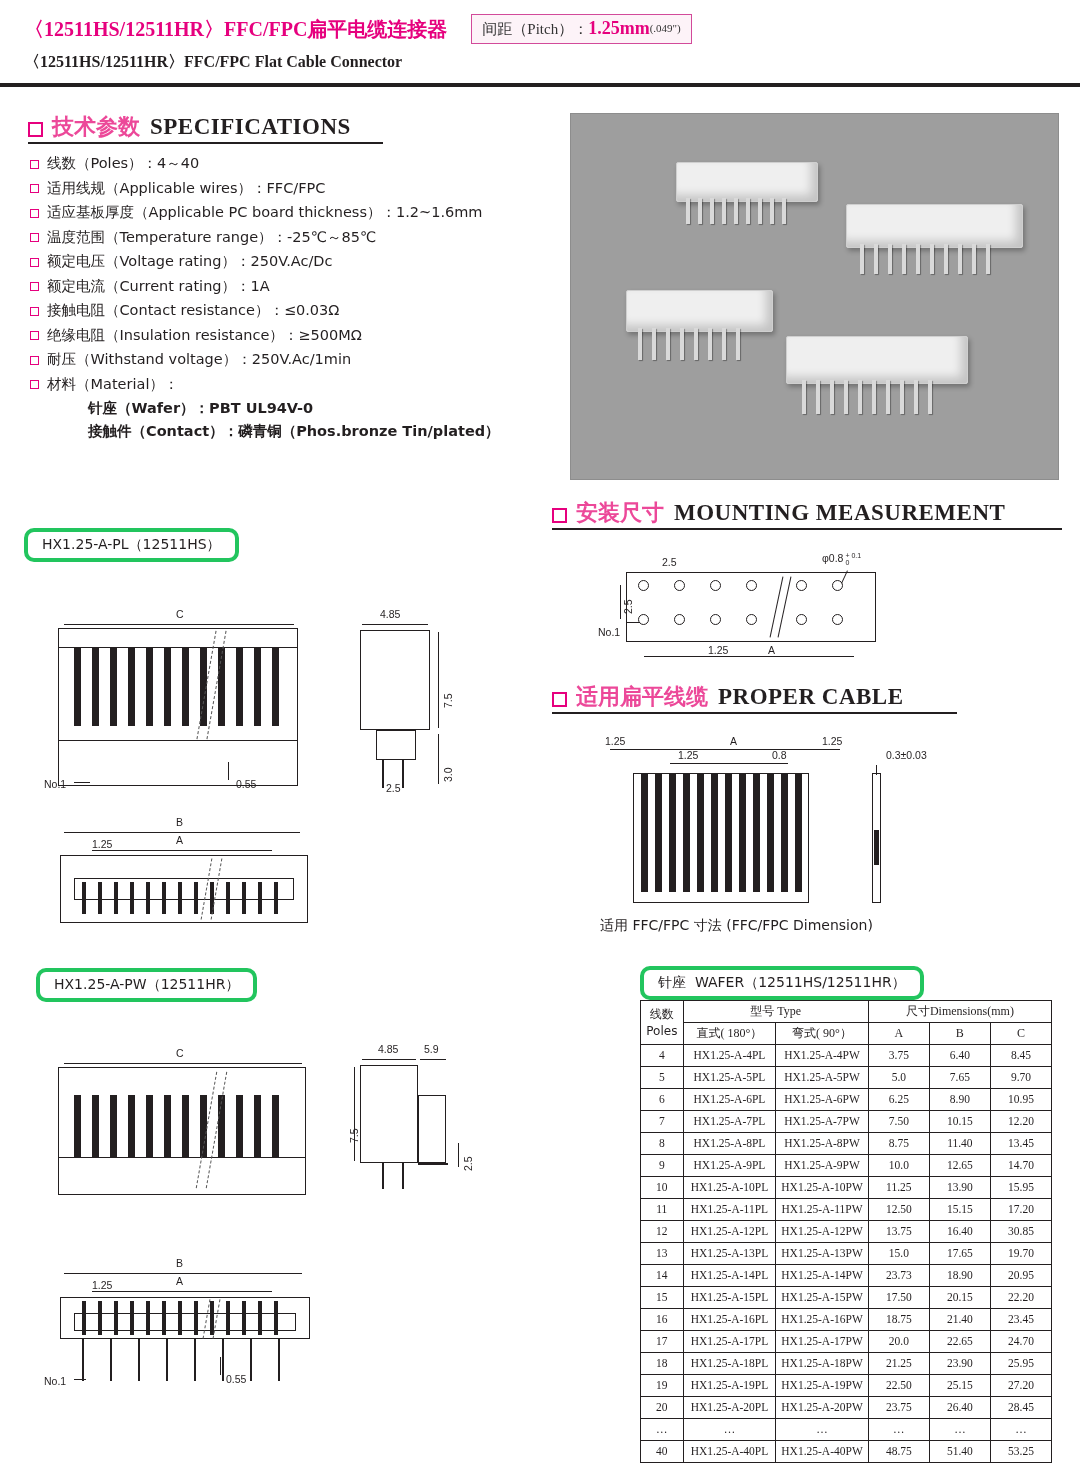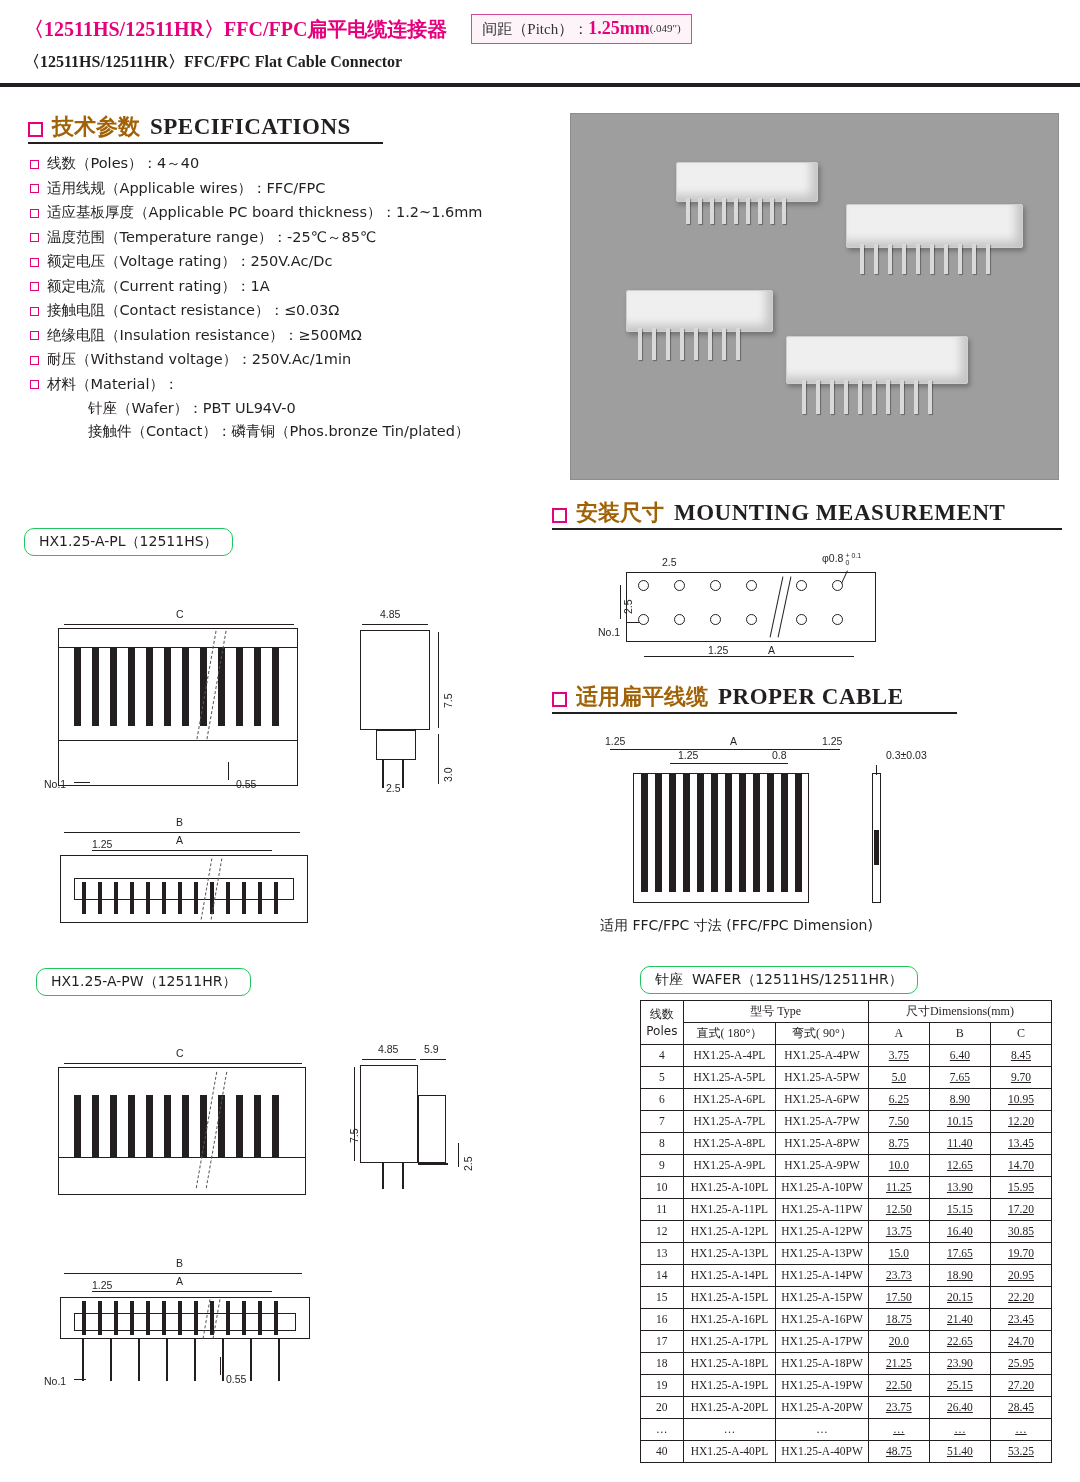--- a/index.html
+++ b/index.html
@@ -29,39 +29,39 @@
   .hdr-sub{
     position:absolute;left:24px;top:52px;
     font-family:"Liberation Serif", serif;font-weight:bold;font-size:16px;color:#231f20;
   }
   .hdr-rule{position:absolute;left:0;top:83px;width:1080px;height:4px;background:#231f20;}
 
   
   .sq{display:inline-block;width:11px;height:11px;border:2px solid #e6007e;margin-right:9px;vertical-align:middle;}
   .sq-sm{display:inline-block;width:7px;height:7px;border:1.5px solid #e6007e;margin-right:8px;vertical-align:middle;}
   .sec-title{position:absolute;white-space:nowrap;}
-  .sec-cn{font-size:22px;font-weight:bold;color:#a16207;font-family:"DejaVu Sans", sans-serif;}
+  .sec-cn{font-size:22px;font-weight:bold;color:#ec4899;font-family:"DejaVu Sans", sans-serif;}
   .sec-en{font-size:23px;font-weight:bold;color:#231f20;font-family:"Liberation Serif", serif;letter-spacing:.5px;margin-left:10px;}
   .sec-underline{position:absolute;height:2px;background:#231f20;}
 
   
   .spec-list{position:absolute;left:30px;top:152px;width:530px;}
   .spec-item{font-size:14.5px;line-height:22.5px;color:#231f20;font-family:"DejaVu Sans", sans-serif;white-space:nowrap;margin-bottom:2px;}
-  .spec-sub{font-size:14.5px;line-height:22.5px;margin-left:58px;white-space:nowrap;font-family:"DejaVu Sans", sans-serif;}
+  .spec-sub{font-size:14.5px;line-height:22.5px;margin-left:58px;white-space:nowrap;font-family:"DejaVu Sans", sans-serif;font-weight:bold;}
 
   
   .photo{position:absolute;left:570px;top:113px;width:487px;height:365px;background:#9e9e9e;border:1px solid #8d8d8d;overflow:hidden;}
   .conn{position:absolute;}
   .conn .body{position:absolute;background:#efefef;border:1px solid #cfcfcf;border-radius:2px;
     box-shadow:inset -6px -6px 10px rgba(0,0,0,.18), 2px 3px 5px rgba(0,0,0,.28);}
   .conn .pin{position:absolute;width:4px;background:#d9d9d9;box-shadow:1px 1px 1px rgba(0,0,0,.35);}
 
   
   .label-box{
-    position:absolute;border:1px solid #22c55e;border-radius:10px;
+    position:absolute;border:4px solid #22c55e;border-radius:10px;
     padding:4px 14px;font-size:14px;color:#231f20;background:#fff;
     font-family:"DejaVu Sans", sans-serif;white-space:nowrap;
   }
   .draw{position:absolute;}
   .dl{position:absolute;background:#231f20;}       
   .dim{position:absolute;font-size:10.5px;color:#231f20;font-family:"Liberation Sans",sans-serif;white-space:nowrap;}
   .dimv{position:absolute;font-size:10.5px;color:#231f20;font-family:"Liberation Sans",sans-serif;white-space:nowrap;transform:rotate(-90deg);transform-origin:left top;}
   .obox{position:absolute;border:1.3px solid #231f20;box-sizing:border-box;}
   .obox2{position:absolute;border:1px solid #231f20;box-sizing:border-box;}
   .hatch{position:absolute;background:#231f20;}
@@ -76,21 +76,21 @@
   .tbl-wrap{position:absolute;left:640px;top:1000px;width:412px;}
   table.spec{border-collapse:collapse;width:412px;font-family:"Liberation Serif", serif;}
   table.spec th, table.spec td{
     border:1px solid #231f20;text-align:center;font-size:11.5px;color:#231f20;
     padding:1px 0;height:19px;line-height:17px;
   }
   table.spec th{font-weight:normal;font-size:12px;}
   .th-cn{font-family:"DejaVu Sans", sans-serif;font-size:11.5px;}
   td.first{width:42px;}
   td.type{width:93px;}
-  td.dimcell{width:61px;text-decoration:underline;}
+  td.dimcell{width:61px;}
   .tbl-label{position:absolute;left:640px;top:966px;}
   .tbl-label .wf{font-family:"DejaVu Sans", sans-serif;}
   .caption{position:absolute;font-size:14px;font-family:"DejaVu Sans", sans-serif;color:#231f20;white-space:nowrap;}
 </style>
 </head>
 <body>
 
 <div class="page">
 
   <div class="header">

